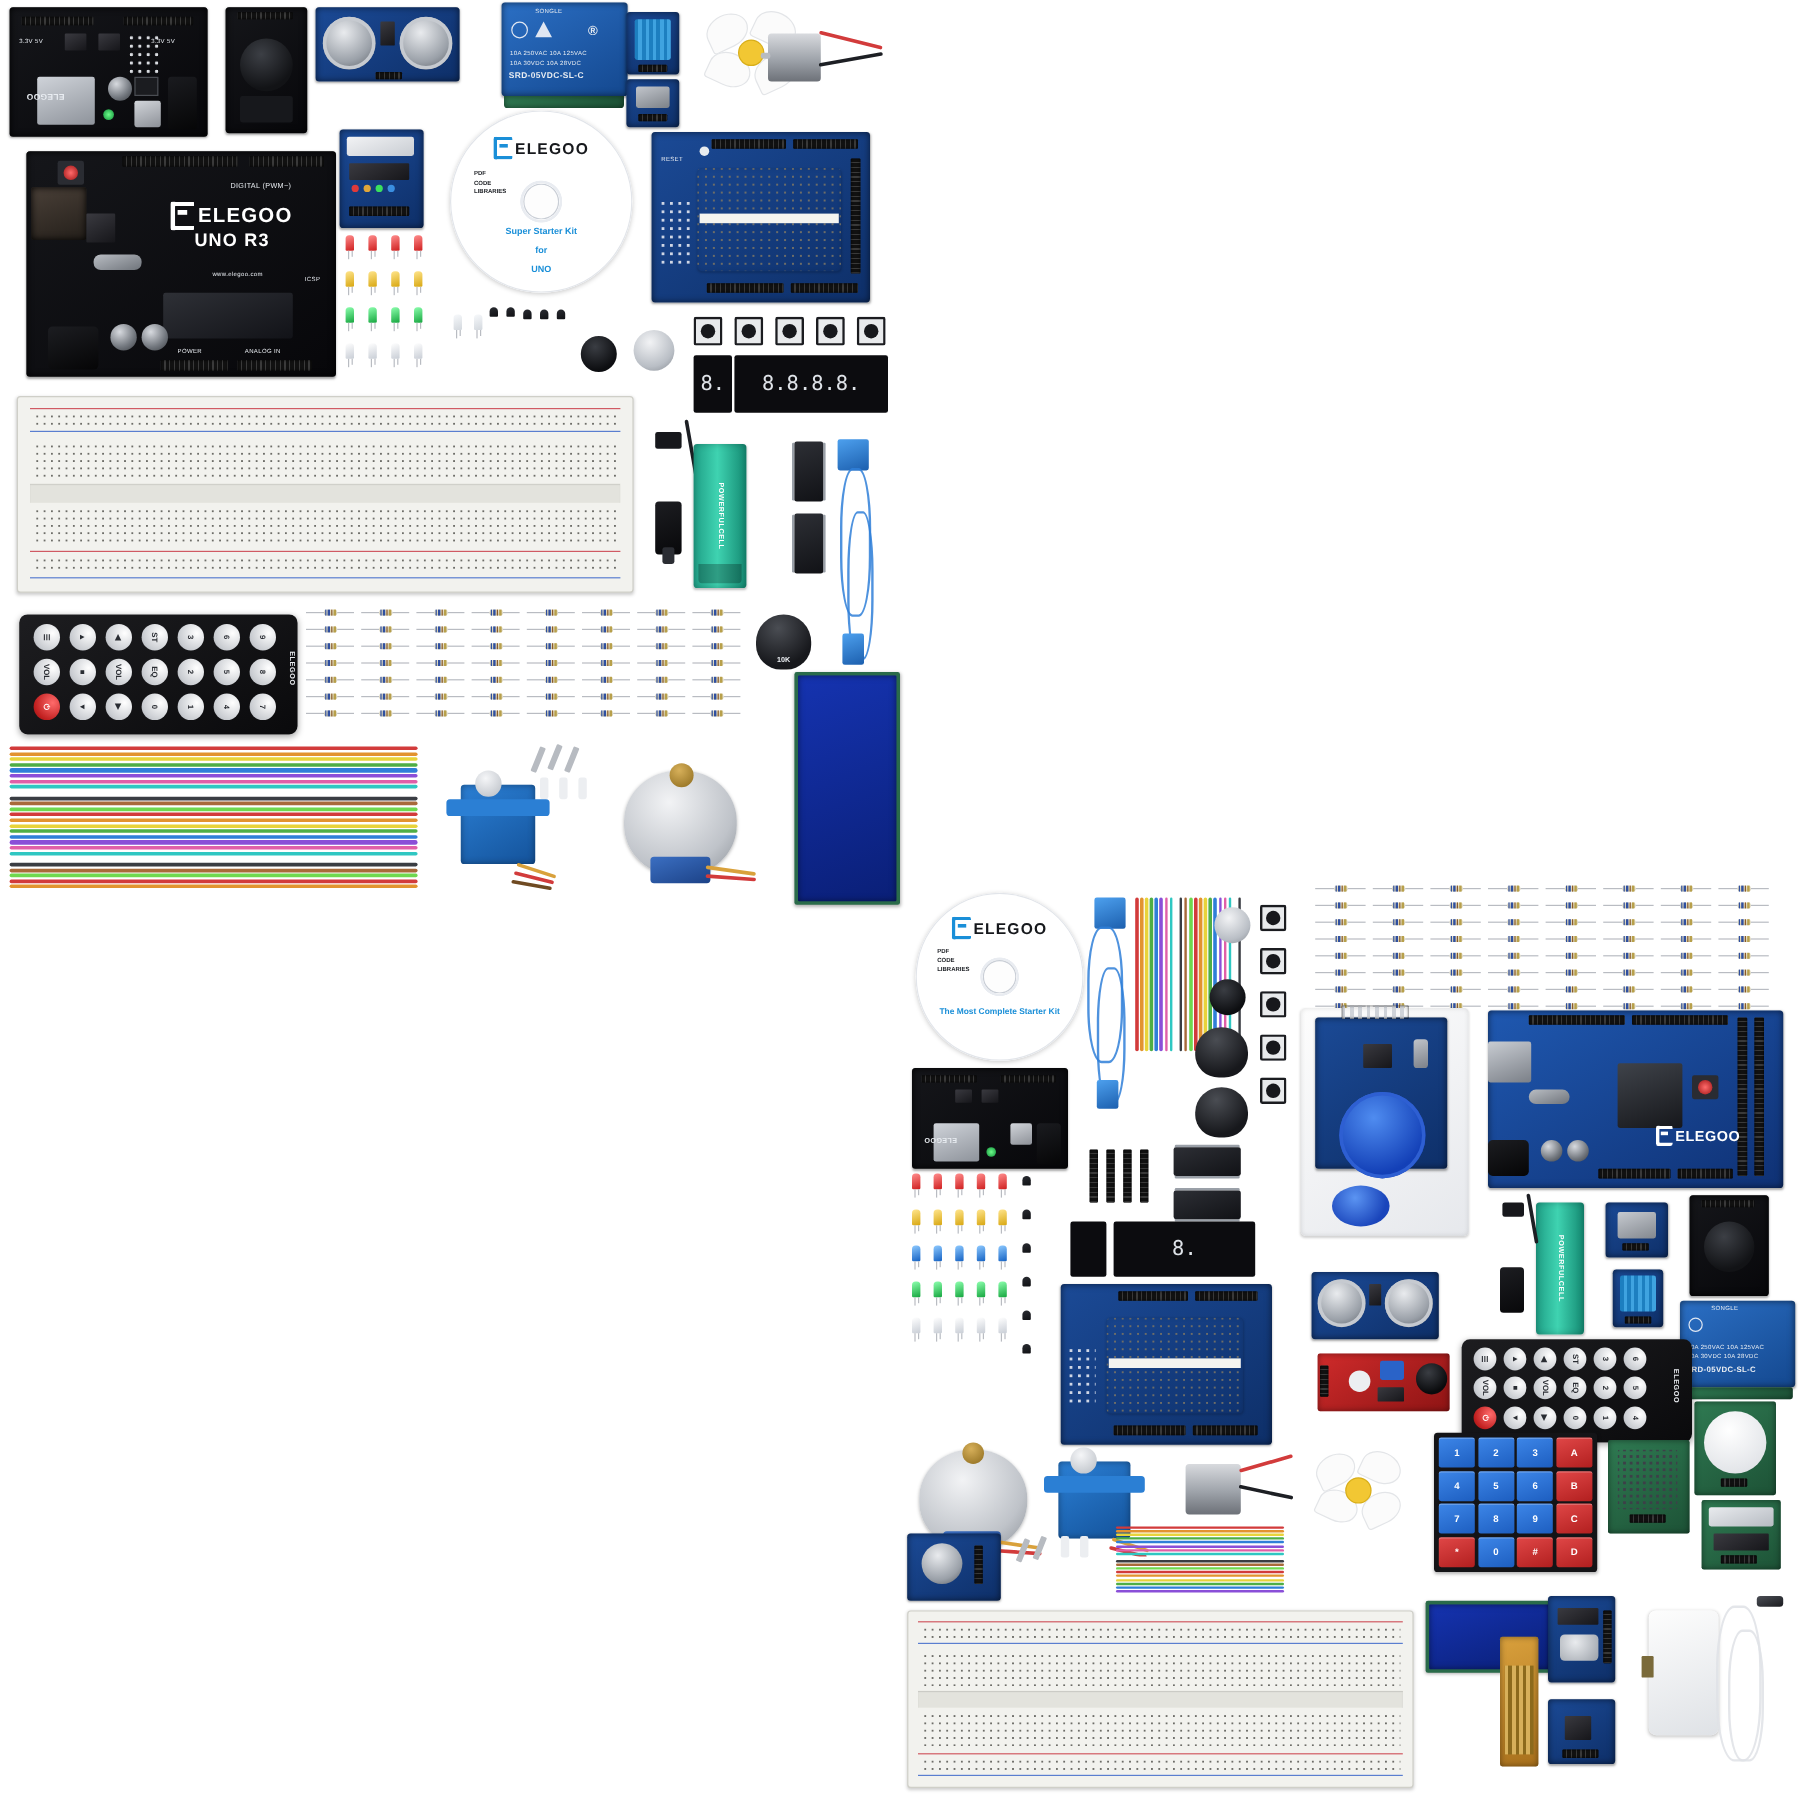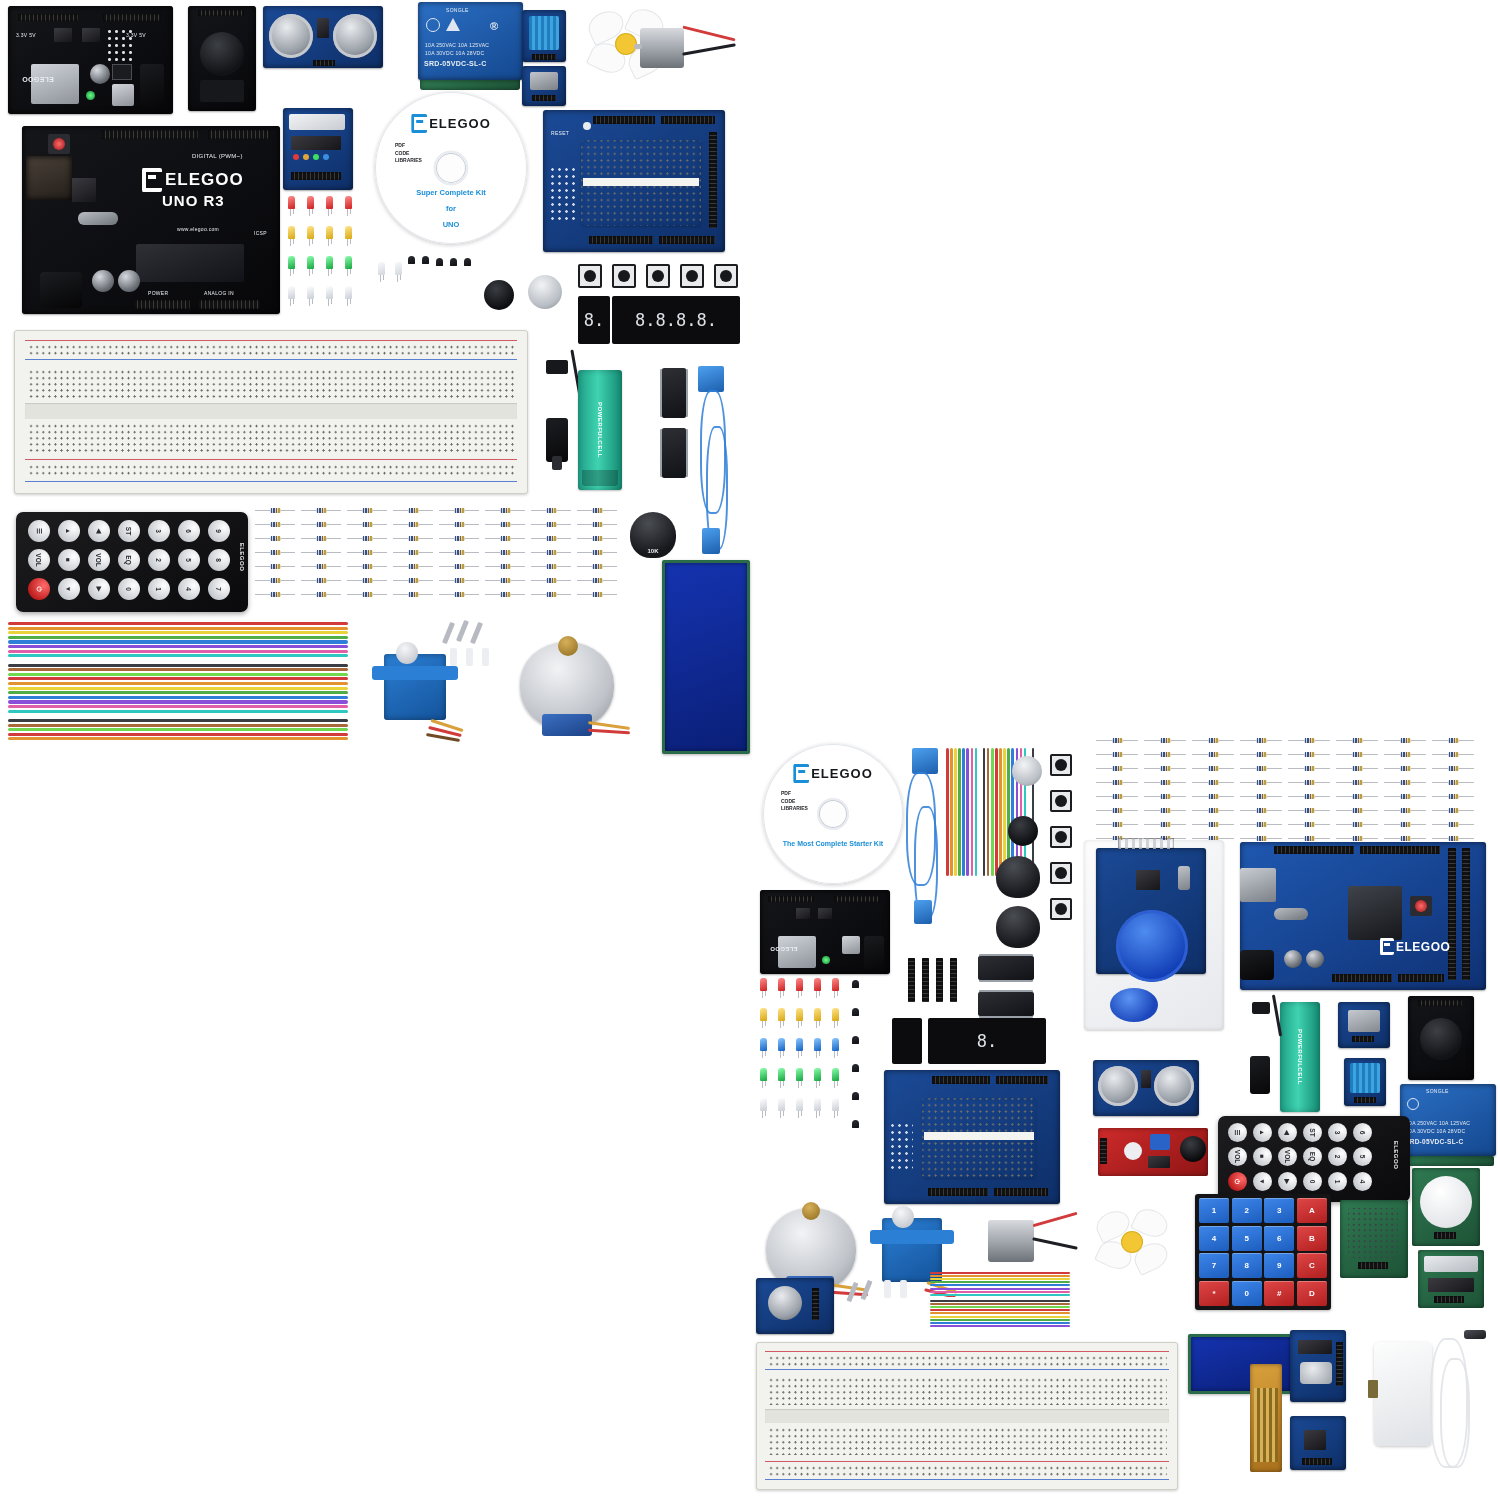--- a/index.html
+++ b/index.html
@@ -245,21 +245,21 @@
     <div class="cd-logo" style="top:22px;">
       <div class="cd-mark"></div>
       <div class="cd-word">ELEGOO</div>
     </div>
     <div class="cd-meta" style="left:20px;top:50px;">
       <div>PDF</div>
       <div>CODE</div>
       <div>LIBRARIES</div>
     </div>
     <div class="cd-hole" style="width:30px;height:30px;"></div>
-    <div class="cd-title" style="top:96px;">Super Complete Kit</div>
+    <div class="cd-title" style="top:96px;">Super Starter Kit</div>
     <div class="cd-title" style="top:112px;">for</div>
     <div class="cd-title" style="top:128px;">UNO</div>
   </div>
 
   <div class="part pcb-blue" style="left:543px;top:110px;width:182px;height:142px;">
     <div class="hdr" style="left:50px;top:6px;width:62px;height:8px;"></div>
     <div class="hdr" style="left:118px;top:6px;width:54px;height:8px;"></div>
     <div class="hdr" style="left:46px;top:126px;width:64px;height:8px;"></div>
     <div class="hdr" style="left:116px;top:126px;width:56px;height:8px;"></div>
     <div class="hdr-v" style="left:166px;top:22px;width:8px;height:96px;"></div>

